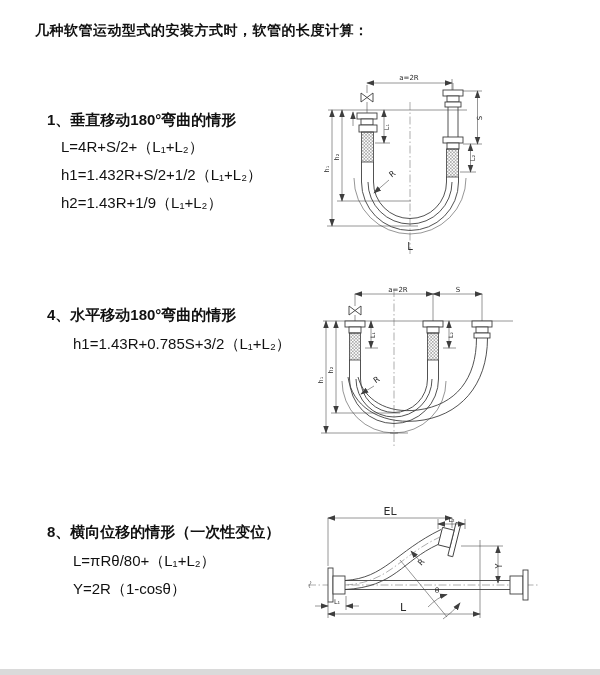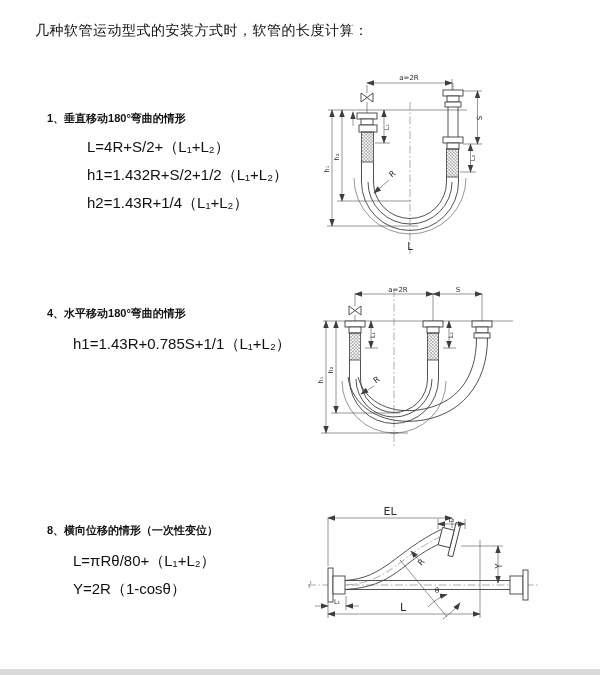--- a/index.html
+++ b/index.html
@@ -1,45 +1,45 @@
 <!DOCTYPE html>
 <html><head>
 <meta charset="utf-8">
 <style>
   html,body{margin:0;padding:0}
   body{width:600px;height:675px;background:#ffffff;position:relative;overflow:hidden;
        font-family:"Liberation Sans","DejaVu Sans",sans-serif;color:#111}
   .abs{position:absolute}
-  .title{font-size:14px;font-weight:400;letter-spacing:.5px;white-space:nowrap}
-  .heading{font-size:11px;font-weight:700;white-space:nowrap}
+  .title{font-size:14px;font-weight:700;letter-spacing:.5px;white-space:nowrap}
+  .heading{font-size:15px;font-weight:700;white-space:nowrap}
   .formula{font-size:15px;line-height:28px;white-space:nowrap}
   .scan-edge{position:absolute;left:0;right:0;bottom:0;height:6px;background:#dadada}
   svg{position:absolute}
   svg text{font-family:"DejaVu Sans","Liberation Sans",sans-serif;fill:#2b2b2b}
   .ol{stroke:#3e3e3e;stroke-width:.9;fill:none}
   .fit{stroke:#3e3e3e;stroke-width:.9;fill:#ffffff}
   .dm{stroke:#3e3e3e;stroke-width:.55;fill:none}
   .cl{stroke:#5a5a5a;stroke-width:.5;fill:none;stroke-dasharray:8 2.5 1.5 2.5}
   .bd{stroke:#3e3e3e;stroke-width:.8}
 </style>
 </head>
 <body>
 
 <div class="abs title" style="left:35px;top:22px">几种软管运动型式的安装方式时，软管的长度计算：</div>
 
 <div class="abs heading" style="left:47px;top:111px">1、垂直移动180°弯曲的情形</div>
-<div class="abs" style="left:87px;top:133px">
+<div class="abs" style="left:61px;top:133px">
   <div class="formula">L=4R+S/2+（L₁+L₂）</div>
   <div class="formula">h1=1.432R+S/2+1/2（L₁+L₂）</div>
-  <div class="formula">h2=1.43R+1/4（L₁+L₂）</div>
+  <div class="formula">h2=1.43R+1/9（L₁+L₂）</div>
 </div>
 
 <div class="abs heading" style="left:47px;top:306px">4、水平移动180°弯曲的情形</div>
 <div class="abs" style="left:73px;top:330px">
-  <div class="formula">h1=1.43R+0.785S+1/1（L₁+L₂）</div>
+  <div class="formula">h1=1.43R+0.785S+3/2（L₁+L₂）</div>
 </div>
 
 <div class="abs heading" style="left:47px;top:523px">8、横向位移的情形（一次性变位）</div>
 <div class="abs" style="left:73px;top:547px">
   <div class="formula">L=πRθ/80+（L₁+L₂）</div>
   <div class="formula">Y=2R（1-cosθ）</div>
 </div>
 
 <svg style="left:310px;top:66px" width="290" height="195" viewBox="0 0 290 195">
   <defs>

